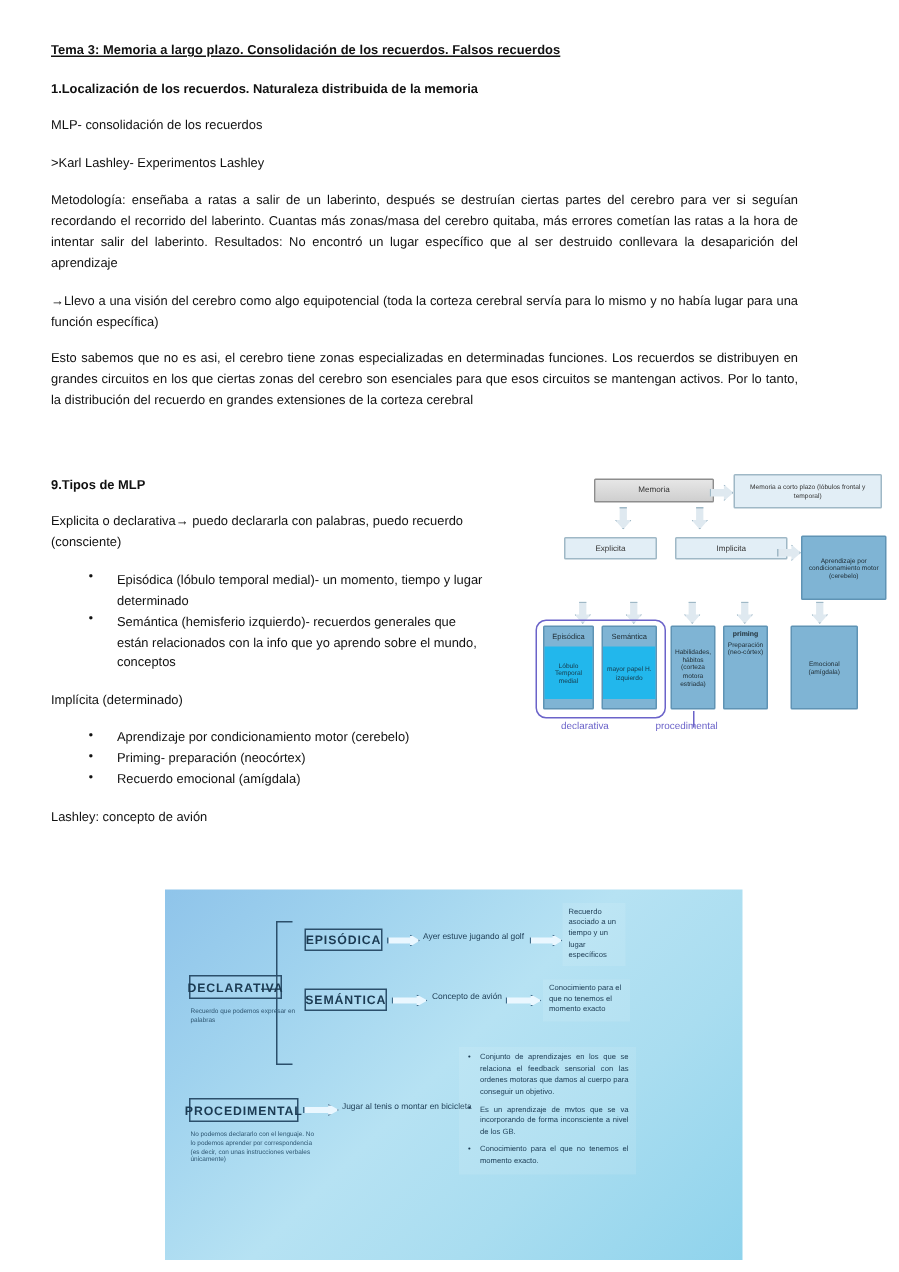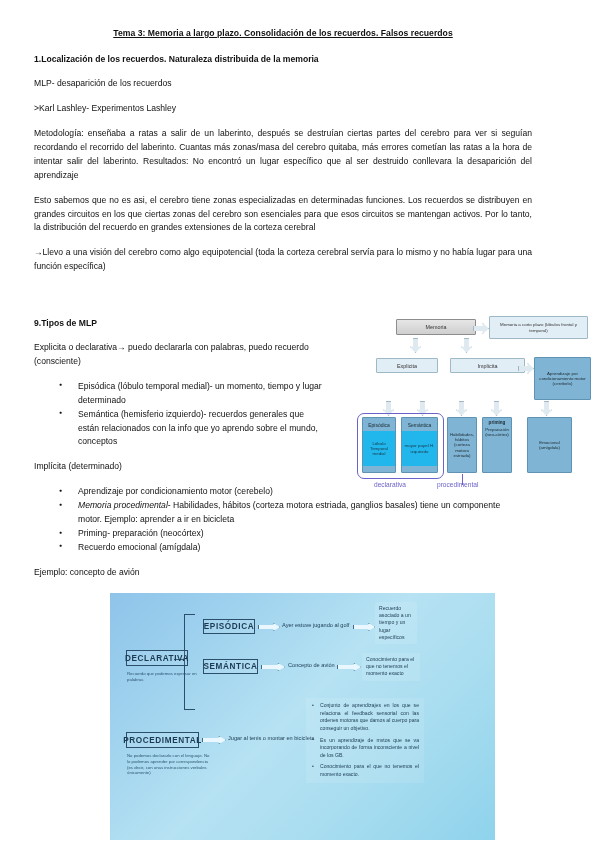--- a/index.html
+++ b/index.html
@@ -6,21 +6,21 @@
   body{
     width:599px;height:848px;position:relative;overflow:hidden;
     font-family:"Liberation Sans","DejaVu Sans",sans-serif;
     color:#111;
   }
   .page{position:absolute;inset:0;}
   .doc{
     position:absolute;left:34px;top:28px;width:498px;
   }
   .title{
-    text-align:center;font-size:8.6px;font-weight:bold;
+    font-size:8.6px;font-weight:bold;
     text-decoration:underline;letter-spacing:.05px;
     margin:0 0 13px 0;line-height:1.2;
   }
   .h-num{font-size:8.6px;font-weight:bold;margin:16px 0 12px 0;line-height:1.25;}
   .p{font-size:8.6px;line-height:1.62;margin:0 0 11px 0;text-align:left;}
   .p.just{text-align:justify;}
   ul.bl{margin:0 0 11px 0;padding:0;list-style:none;}
   ul.bl li{
     font-size:8.6px;line-height:1.62;position:relative;
     padding-left:44px;margin-bottom:0px;
@@ -101,52 +101,51 @@
 <body>
 
 <div class="page">
 
   <div class="doc">
 
     <div class="title">Tema 3: Memoria a largo plazo. Consolidación de los recuerdos. Falsos recuerdos</div>
 
     <div class="h-num">1.Localización de los recuerdos. Naturaleza distribuida de la memoria</div>
 
-    <div class="p">MLP- desaparición de los recuerdos</div>
+    <div class="p">MLP- consolidación de los recuerdos</div>
 
 
     <div class="p">&gt;Karl Lashley- Experimentos Lashley</div>
 
     <div class="p just">Metodología: enseñaba a ratas a salir de un laberinto, después se destruían ciertas partes del cerebro para ver si seguían recordando el recorrido del laberinto. Cuantas más zonas/masa del cerebro quitaba, más errores cometían las ratas a la hora de intentar salir del laberinto. Resultados: No encontró un lugar específico que al ser destruido conllevara la desaparición del aprendizaje</div>
 
+    <div class="p just">→Llevo a una visión del cerebro como algo equipotencial (toda la corteza cerebral servía para lo mismo y no había lugar para una función específica)</div>
+
     <div class="p just">Esto sabemos que no es asi, el cerebro tiene zonas especializadas en determinadas funciones. Los recuerdos se distribuyen en grandes circuitos en los que ciertas zonas del cerebro son esenciales para que esos circuitos se mantengan activos. Por lo tanto, la distribución del recuerdo en grandes extensiones de la corteza cerebral</div>
-
-    <div class="p just">→Llevo a una visión del cerebro como algo equipotencial (toda la corteza cerebral servía para lo mismo y no había lugar para una función específica)</div>
 
     <div style="height:17px"></div>
 
     <div class="sec2">
       <div class="col-left">
         <div class="h-num">9.Tipos de MLP</div>
         <div class="p">Explicita o declarativa→ puedo declararla con palabras, puedo recuerdo (consciente)</div>
         <ul class="bl">
           <li>Episódica (lóbulo temporal medial)- un momento, tiempo y lugar determinado</li>
           <li>Semántica (hemisferio izquierdo)- recuerdos generales que están relacionados con la info que yo aprendo sobre el mundo, conceptos</li>
         </ul>
         <div class="p">Implícita (determinado)</div>
       </div>
 
       <ul class="bl" style="width:470px">
         <li>Aprendizaje por condicionamiento motor (cerebelo)</li>
-        <li><span class="ital">Memoria procedimental</span><span>- Habilidades, hábitos (corteza motora estriada, ganglios basales) tiene un componente motor. Ejemplo: aprender a ir en bicicleta</span></li>
         <li>Priming- preparación (neocórtex)</li>
         <li>Recuerdo emocional (amígdala)</li>
       </ul>
 
-      <div class="p">Ejemplo: concepto de avión</div>
+      <div class="p">Lashley: concepto de avión</div>
     </div>
   </div>
 
   <div class="fig1">
 
     <div class="bx bx-grey" style="left:41px;top:3px;width:80px;height:16px;border-radius:1px;">Memoria</div>
     <div class="arrow-r" style="left:118px;top:7px;"></div>
 
     <div class="bx bx-pale thin-t" style="left:134px;top:0px;width:99px;height:23px;padding:2px;border-radius:1px;">Memoria a corto plazo (lóbulos frontal y temporal)</div>
 

